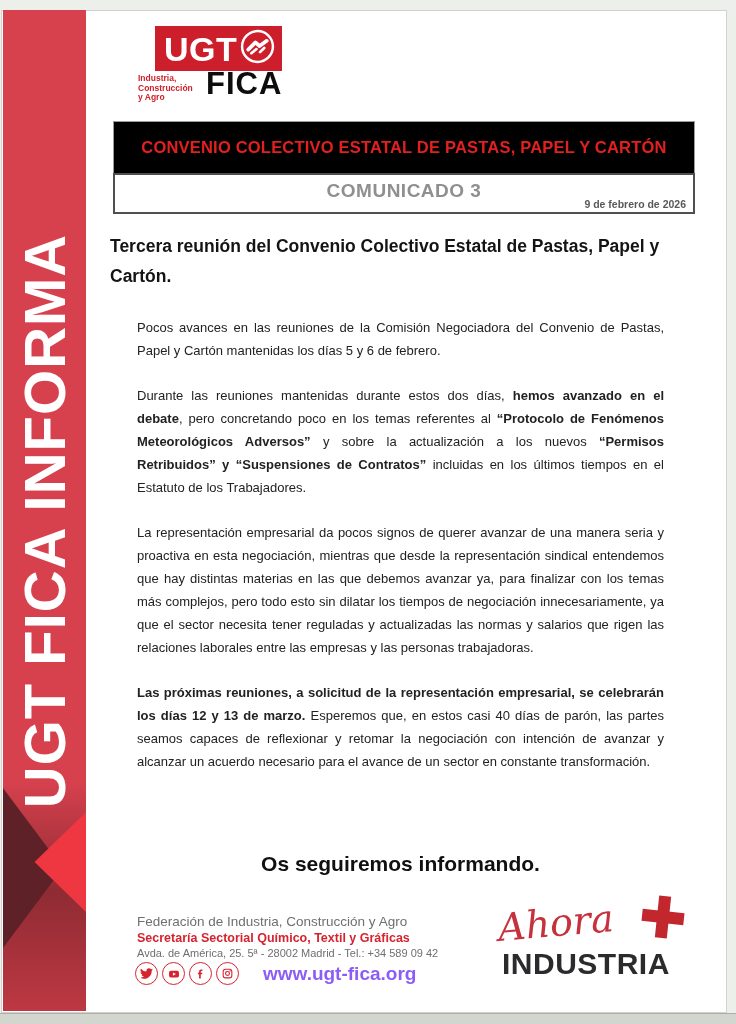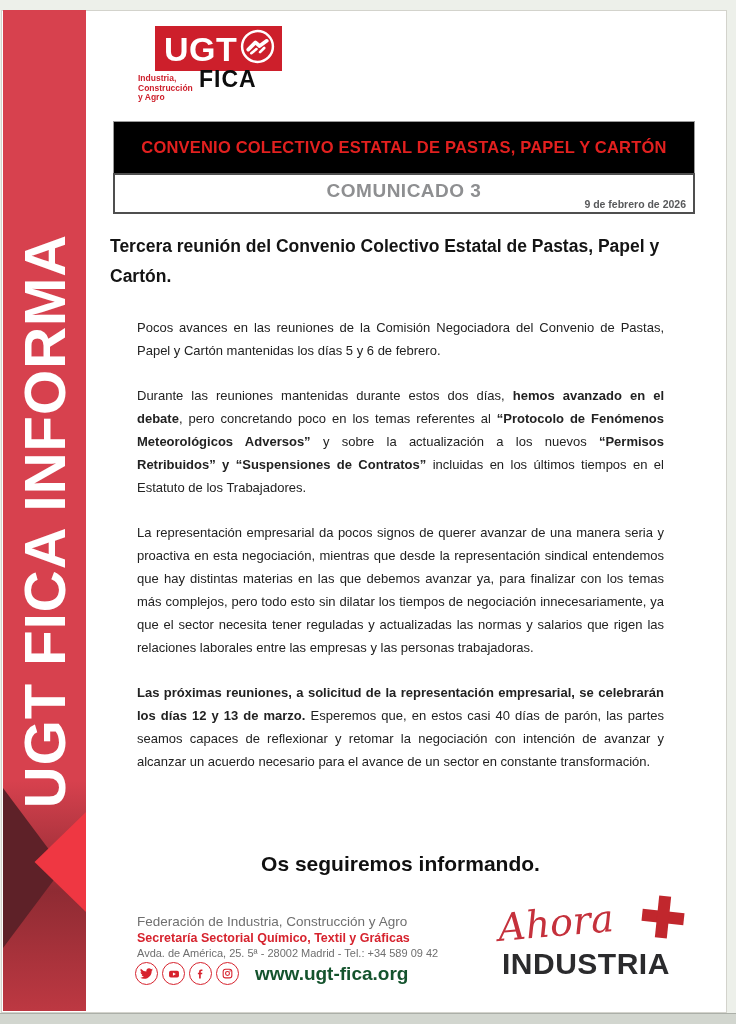--- a/index.html
+++ b/index.html
@@ -19,21 +19,21 @@
         clip-path:polygon(0 0,72% 50%,0 100%);}
   .tri-bright{position:absolute;left:3px;top:812px;width:83px;height:100px;background:#ef3742;
         clip-path:polygon(100% 0,100% 100%,38% 50%);}
 
   
   .logo-box{position:absolute;left:137px;top:26px;width:127px;height:45px;background:#cd1f2b;
         display:flex;align-items:center;justify-content:space-between;padding:0 6px 0 9px;box-sizing:border-box;margin-left:18px;}
   .logo-ugt{color:#fff;font-weight:700;font-size:34px;letter-spacing:.5px;line-height:1;}
   .logo-tagline{position:absolute;left:138px;top:74px;color:#cd1f2b;font-weight:700;font-size:8.5px;
         line-height:9.5px;white-space:pre-line;}
-  .logo-fica{position:absolute;left:199px;top:66px;color:#0d0d0d;font-weight:700;font-size:23px;letter-spacing:1px;}
+  .logo-fica{position:absolute;left:206px;top:66px;color:#0d0d0d;font-weight:700;font-size:31px;letter-spacing:1px;}
 
   
   .hdr-box1{position:absolute;left:113px;top:121px;width:582px;height:53px;background:#000000;
         border:1px solid #9b9b9b;box-sizing:border-box;display:flex;align-items:center;justify-content:center;}
   .hdr-title{color:#e2201f;font-weight:700;font-size:16.5px;letter-spacing:.2px;}
   .hdr-box2{position:absolute;left:113px;top:173px;width:582px;height:41px;background:#fff;
         border:2px solid #4f4f4f;box-sizing:border-box;}
   .hdr-sub{position:absolute;left:0;top:5px;width:100%;text-align:center;color:#8e8f91;
         font-weight:700;font-size:19px;letter-spacing:.5px;}
   .hdr-date{position:absolute;right:7px;bottom:2px;color:#58595b;font-weight:700;font-size:10.5px;}
@@ -48,21 +48,21 @@
         color:#101010;font-weight:700;font-size:21px;}
 
   
   .f-org{position:absolute;left:137px;top:914px;color:#6f6f6f;font-size:13.5px;}
   .f-dept{position:absolute;left:137px;top:931px;color:#d6232e;font-weight:700;font-size:12.5px;}
   .f-addr{position:absolute;left:137px;top:947px;color:#6f6f6f;font-size:11px;}
   .f-social{position:absolute;left:135px;top:962px;display:flex;align-items:center;gap:4px;}
   .soc{width:23px;height:23px;border:1.5px solid #d7232e;border-radius:50%;box-sizing:border-box;
         display:flex;align-items:center;justify-content:center;}
   .soc svg{display:block;}
-  .f-web{margin-left:12px;color:#14532d;font-weight:600;font-size:19px;}
+  .f-web{margin-left:20px;color:#8b5cf6;font-weight:600;font-size:19px;}
 
   
   .camp-script{position:absolute;left:498px;top:901px;color:#c5313c;
         font-family:"DejaVu Serif",serif;font-style:italic;font-size:38px;transform:rotate(-5deg);}
   .camp-plus{position:absolute;left:642px;top:896px;width:42px;height:42px;transform:rotate(6deg);}
   .camp-plus::before{content:"";position:absolute;left:0;top:15px;width:42px;height:12px;background:#c1272d;}
   .camp-plus::after{content:"";position:absolute;left:15px;top:0;width:12px;height:42px;background:#c1272d;}
   .camp-word{position:absolute;left:502px;top:947px;color:#2b2b2d;font-weight:700;font-size:30px;letter-spacing:.5px;}
 </style>
 </head>

